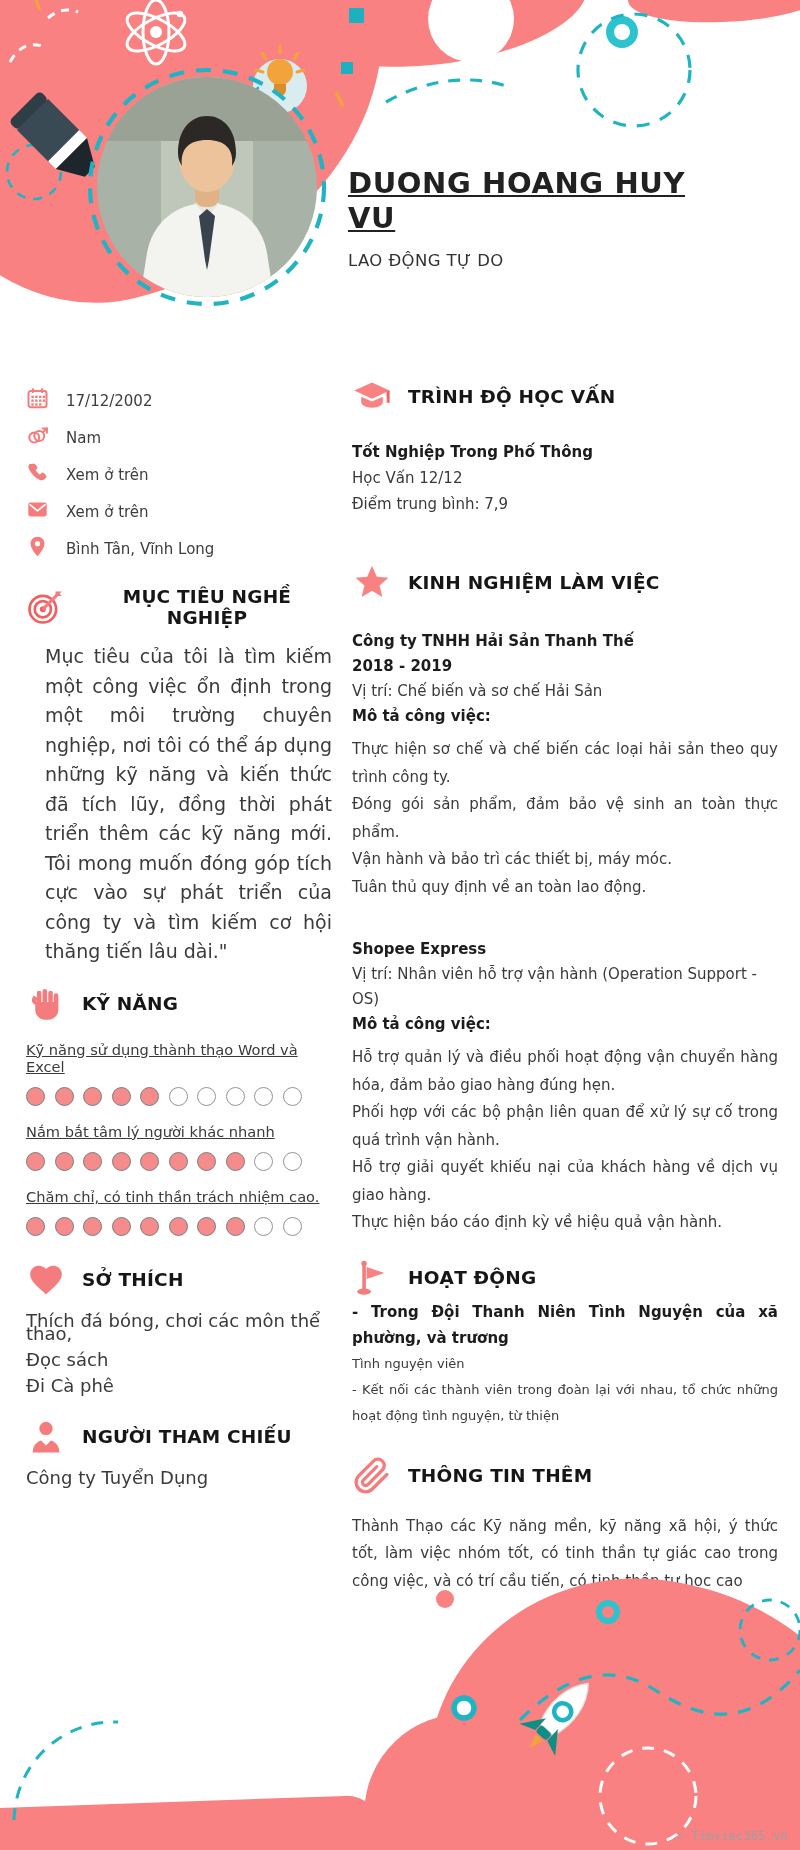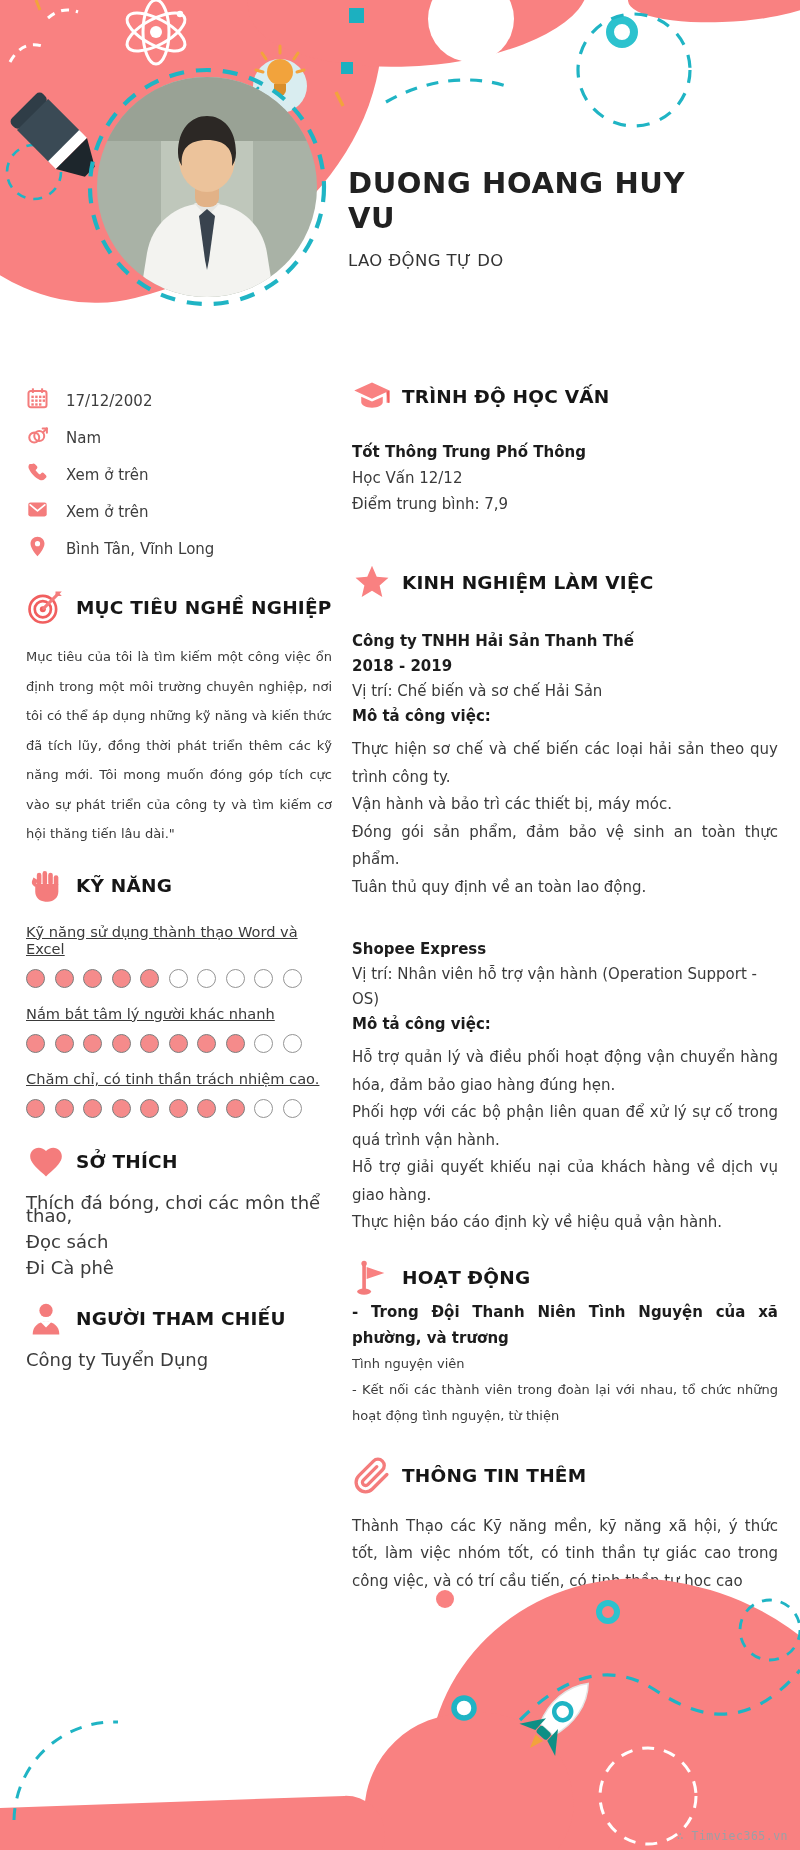--- a/index.html
+++ b/index.html
@@ -24,37 +24,37 @@
   .donut-bot { left:596px; top:1600px; width:24px; height:24px; border:6px solid #2CC2CE; }
   .sq        { position:absolute; background:#1CB0C0; }
   .sq-1      { left:349px; top:8px;  width:15px; height:15px; }
   .sq-2      { left:341px; top:62px; width:12px; height:12px; }
   .deco-svg  { position:absolute; pointer-events:none; }
   
   .photo-ring { position:absolute; left:85px; top:65px; width:244px; height:244px; }
   .photo      { position:absolute; left:97px; top:77px; width:220px; height:220px; border-radius:50%; overflow:hidden; }
   
   .name-block { position:absolute; left:348px; top:166px; width:430px; }
-  .cv-name  { font-size:29px; line-height:35px; font-weight:700; color:#212121; letter-spacing:.6px; max-width:372px; }
+  .cv-name  { font-size:29px; line-height:35px; font-weight:700; color:#212121; letter-spacing:.6px; max-width:372px;text-decoration:underline; }
   .cv-title { margin-top:15px; font-size:16.5px; color:#323232; letter-spacing:.4px; }
   
   .col-left  { position:absolute; left:26px;  top:386px; width:306px; }
   .col-right { position:absolute; left:352px; top:375px; width:426px; }
   
   .c-row { display:flex; align-items:flex-end; gap:17px; height:24px; margin-bottom:13px; font-size:15px; color:#3d3d3d; }
   .c-ico { width:23px; height:23px; flex:0 0 23px; display:flex; align-items:center; justify-content:center; }
   .c-ico svg { width:23px; height:23px; }
   
-  .sec-head { display:flex; align-items:center; gap:10px; min-height:42px; }
+  .sec-head { display:flex; align-items:center; gap:16px; min-height:42px;text-align:center; }
   .sec-ico  { width:40px; height:40px; flex:0 0 40px; display:flex; align-items:center; justify-content:center; }
   .sec-ico svg { width:38px; height:38px; }
   .sec-head h2 { font-size:18.5px; font-weight:700; color:#161616; letter-spacing:.2px; }
   
   .objective-head { margin-top:28px; }
-  .objective-text { margin-top:14px; font-size:13px; line-height:29.5px; text-align:justify; color:#3a3a3a; }
+  .objective-text { margin-top:14px; font-size:19px; line-height:29.5px; text-align:justify; color:#3a3a3a;margin-left:19px; }
   .skills-head { margin-top:16px; }
   .skill-label { margin-top:16px; font-size:14.6px; color:#3a3a3a;text-decoration:underline; }
   .dots { margin-top:12px; height:20px; white-space:nowrap; }
   .dot { display:inline-block; width:19px; height:19px; border-radius:50%; border:1px solid #949494; background:#fff; margin-right:9.5px; vertical-align:top; }
   .dot.filled { background:#F58B8B; border-color:#7d7d7d; }
   .dot:last-child { margin-right:0; }
   .hobby-head { margin-top:22px; }
   .plain-line { margin-top:13px; font-size:18px; line-height:13px; color:#3a3a3a; }
   .plain-line + .plain-line { margin-top:13px; }
   .refs-head { margin-top:24px; }
@@ -299,42 +299,42 @@
   <div class="sec-head">
     <span class="sec-ico">
       <svg viewBox="0 0 24 24">
           <path d="M12 3.4 L.8 8.6 12 13.8 21.2 9.5 V16.2 h1.8 V8.6z" fill="#F98181"></path>
           <path d="M5.2 12.4 V16 c0 1.9 3 3.4 6.8 3.4 s6.8-1.5 6.8-3.4 v-3.6 L12 15.5z" fill="#F98181"></path>
           <path d="M21.2 9.5 l.9 6.7 .9 0 0-7.6z" fill="#F15F5F"></path>
         </svg>
     </span>
     <h2>TRÌNH ĐỘ HỌC VẤN</h2>
   </div>
-  <div class="edu-school">Tốt Thông Trung Phố Thông</div>
+  <div class="edu-school">Tốt Nghiệp Trong Phố Thông</div>
   <div class="edu-line">Học Vấn 12/12</div>
   <div class="edu-line">Điểm trung bình: 7,9</div>
 
   <div class="sec-head exp-head">
     <span class="sec-ico">
       <svg viewBox="0 0 24 24">
           <path d="M12 1.8 l3 6.9 7.4.6 -5.6 4.9 1.7 7.3 L12 17.6 5.5 21.5 l1.7-7.3 L1.6 9.3 l7.4-.6z" fill="#F98181"></path>
         </svg>
     </span>
     <h2>KINH NGHIỆM LÀM VIỆC</h2>
   </div>
 
   <div class="job">
     <div class="job-company">Công ty TNHH Hải Sản Thanh Thế</div>
     <div class="job-period">2018 - 2019</div>
     <div class="job-position">Vị trí: Chế biến và sơ chế Hải Sản</div>
     <div class="job-desc-lbl">Mô tả công việc:</div>
     <div class="job-details">
       <p>Thực hiện sơ chế và chế biến các loại hải sản theo quy trình công ty.</p>
+      <p>Đóng gói sản phẩm, đảm bảo vệ sinh an toàn thực phẩm.</p>
       <p>Vận hành và bảo trì các thiết bị, máy móc.</p>
-      <p>Đóng gói sản phẩm, đảm bảo vệ sinh an toàn thực phẩm.</p>
       <p>Tuân thủ quy định về an toàn lao động.</p>
     </div>
   </div>
 
   <div class="job">
     <div class="job-company">Shopee Express</div>
     <div class="job-position">Vị trí: Nhân viên hỗ trợ vận hành (Operation Support - OS)</div>
     <div class="job-desc-lbl">Mô tả công việc:</div>
     <div class="job-details">
       <p>Hỗ trợ quản lý và điều phối hoạt động vận chuyển hàng hóa, đảm bảo giao hàng đúng hẹn.</p>

